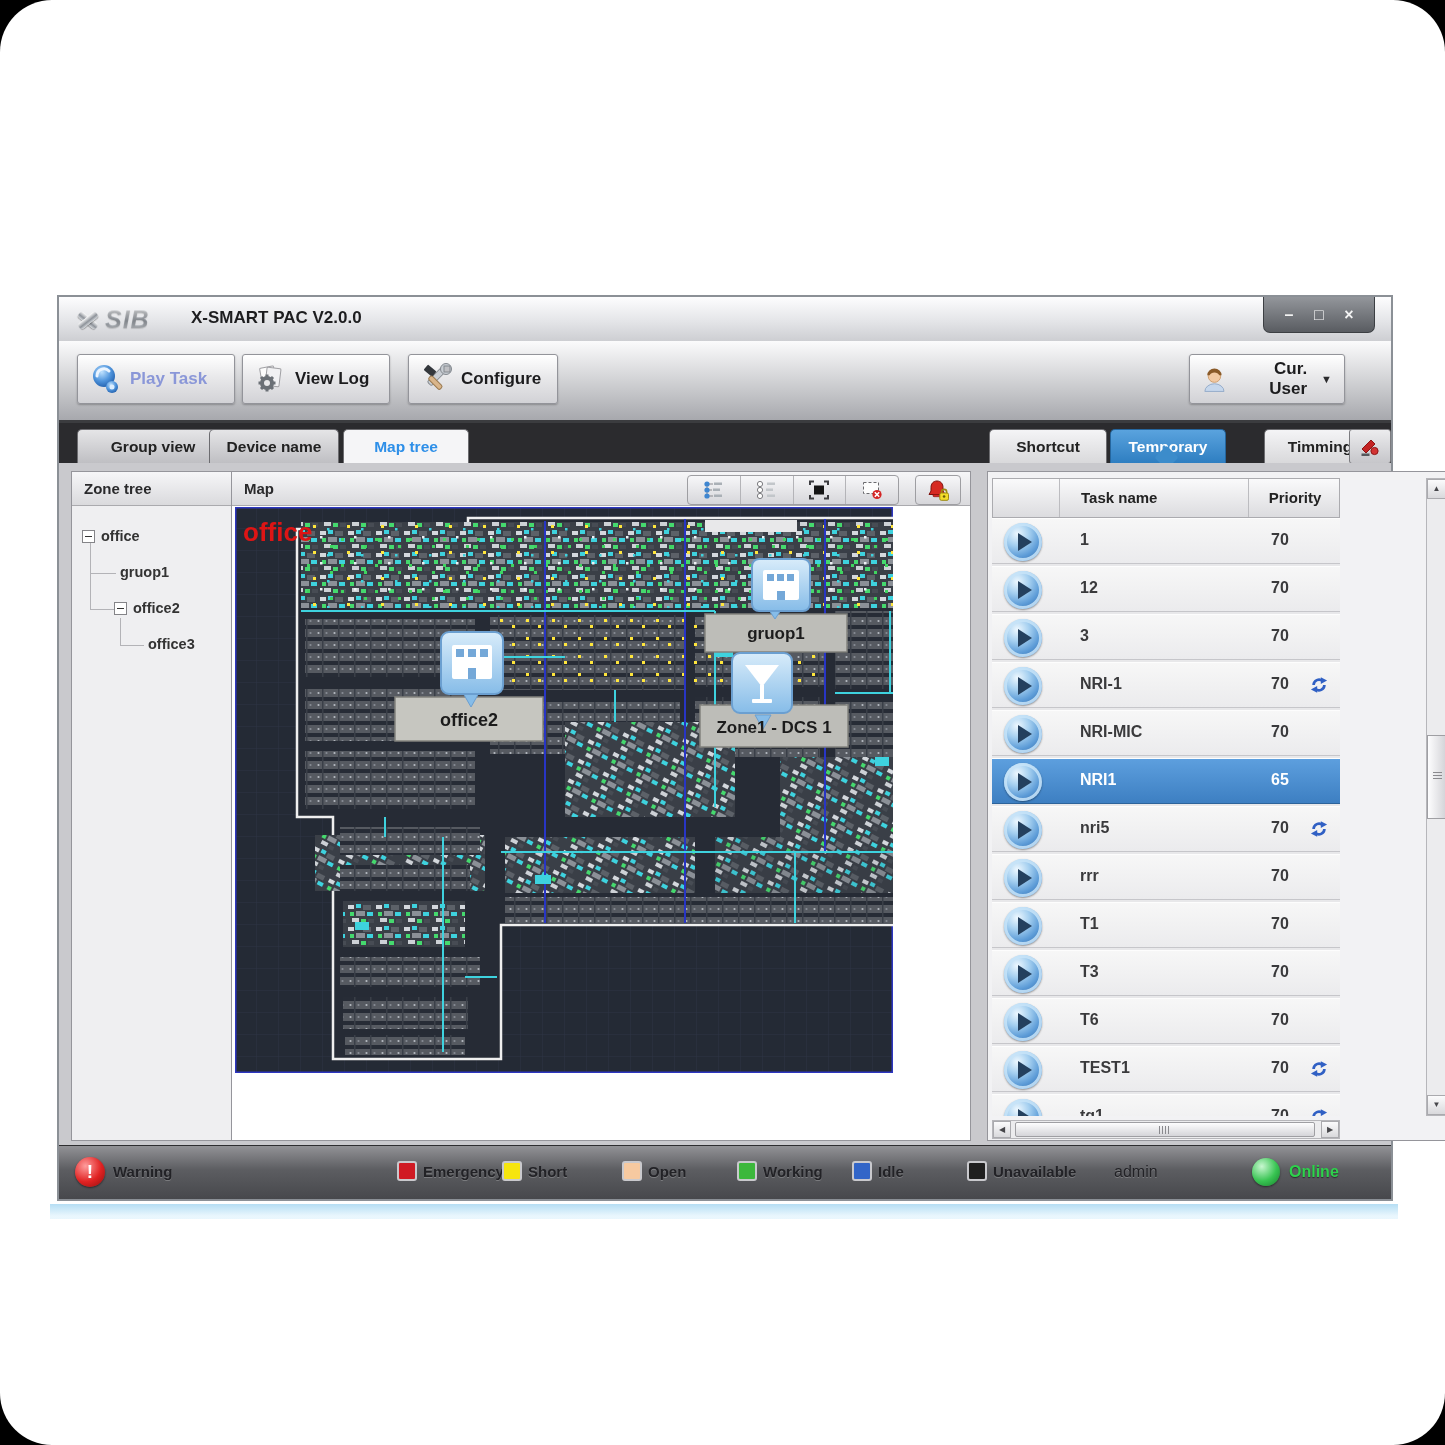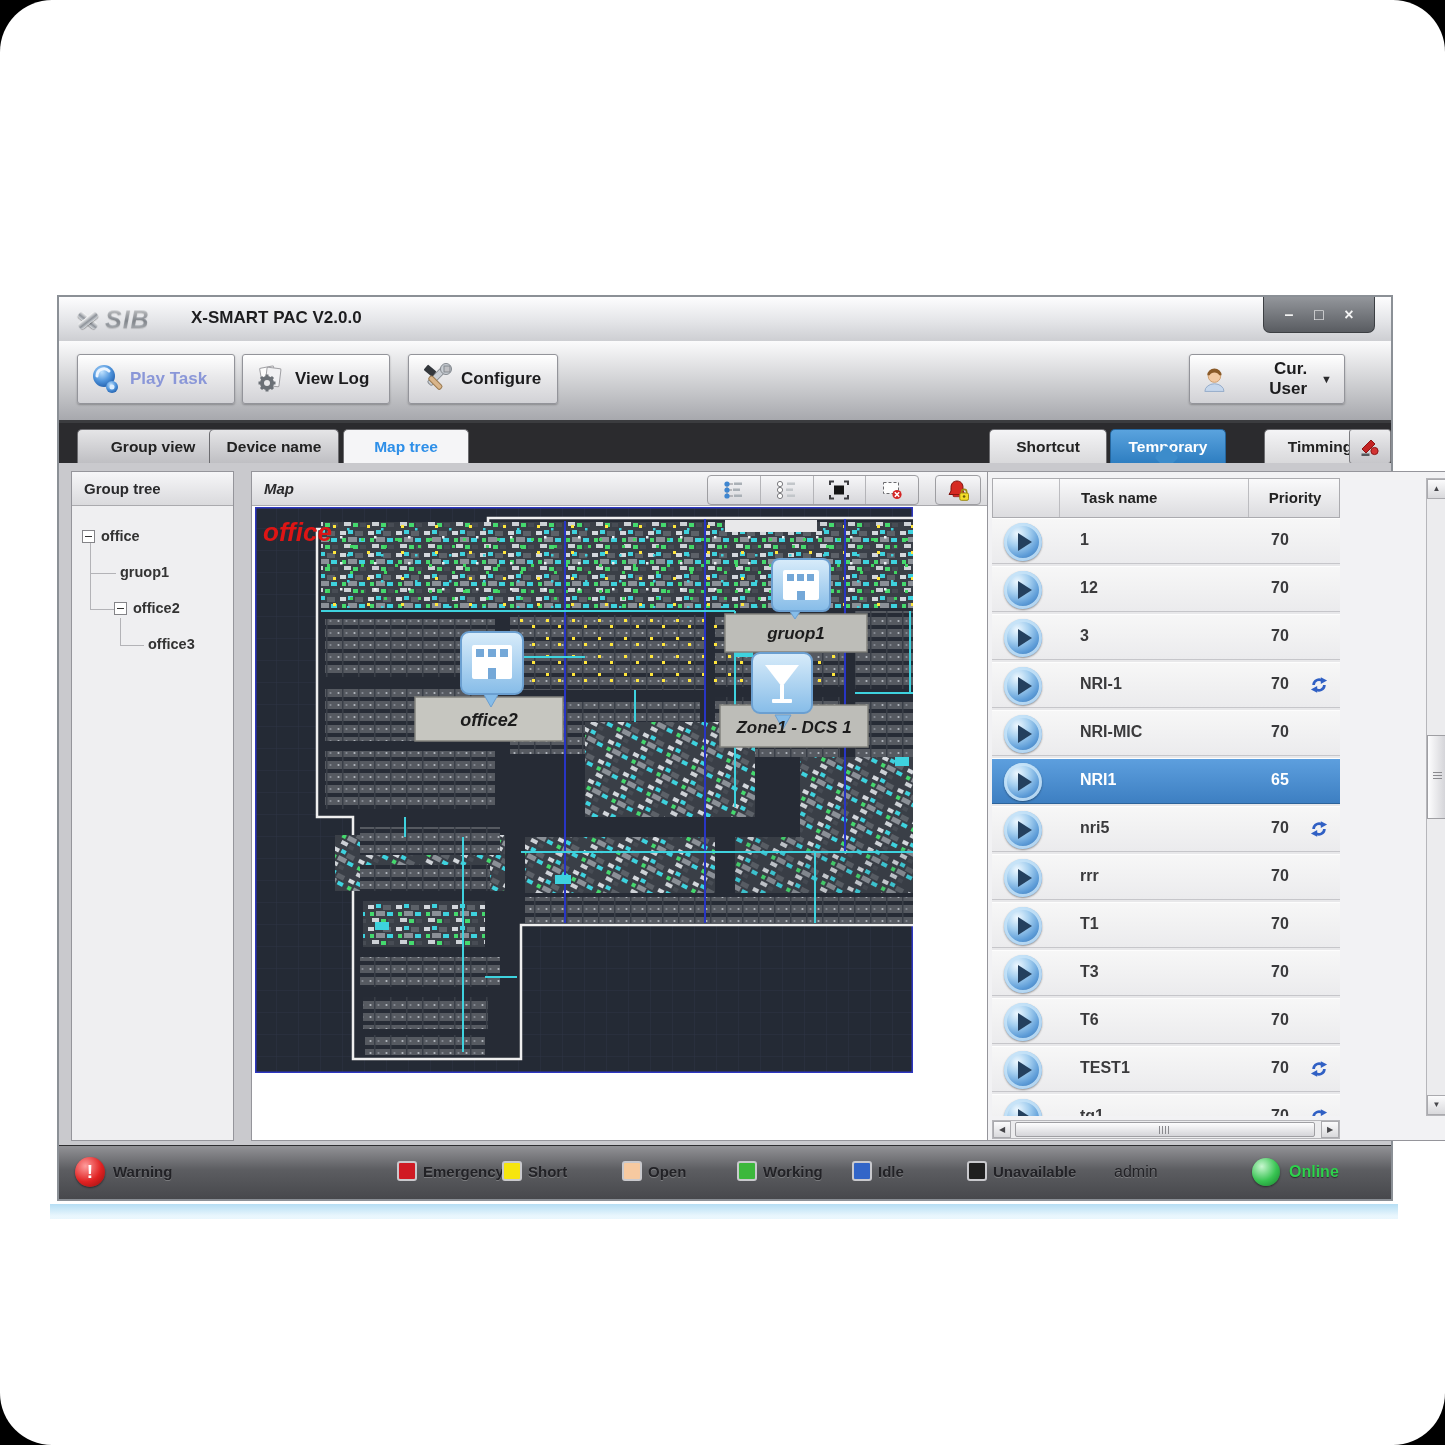--- a/index.html
+++ b/index.html
@@ -62,21 +62,21 @@
 
   
   .zonepanel{left:12px;width:163px;}
   .tree{position:absolute;left:0;top:34px;right:0;bottom:0;background:#efeff1;}
   .trow{position:absolute;height:24px;display:flex;align-items:center;font-size:14.5px;font-weight:600;color:#333;}
   .expander{width:13px;height:13px;border:1px solid #848488;background:#fff;position:relative;box-sizing:border-box;margin-right:6px;}
   .expander::after{content:"";position:absolute;left:2px;top:5px;width:7px;height:1px;background:#333;}
   .cline{position:absolute;background:#b3b3b7;}
 
   
-  .mappanel{left:192px;width:740px;background:#fff;font-style:italic;}
+  .mappanel{left:172px;width:740px;background:#fff;}
   .mapbody{position:absolute;left:0;top:34px;right:0;bottom:0;background:#fff;}
   .iconbar{position:absolute;left:455px;top:3px;width:210px;height:28px;border:1px solid #9e9ea2;border-radius:4px;
     background:linear-gradient(180deg,#f7f7f9,#d6d6da);display:flex;}
   .iconbar .ib{flex:1;display:flex;align-items:center;justify-content:center;border-right:1px solid #b4b4b8;}
   .iconbar .ib:last-child{border-right:none;}
   .alarmbtn{position:absolute;left:683px;top:3px;width:44px;height:28px;border:1px solid #9e9ea2;border-radius:4px;
     background:linear-gradient(180deg,#f7f7f9,#d6d6da);display:flex;align-items:center;justify-content:center;}
 
   
   .taskpanel{left:928px;width:464px;background:#f2f2f4;padding-left:44px;}
@@ -220,21 +220,21 @@
           <circle cx="15.5" cy="15" r="3.6" fill="#d23333" stroke="#8d1414"></circle>
           <rect x="2.5" y="17.5" width="8" height="2.5" fill="#55585c"></rect>
         </svg>
       </div>
     </div>
     <div class="tab-pointer"></div>
 
     <div class="content">
 
       <div class="panel zonepanel">
-        <div class="phead">Group tree</div>
+        <div class="phead">Zone tree</div>
         <div class="tree">
           <div class="cline" style="left:18px;top:32px;width:1px;height:72px;"></div>
           <div class="cline" style="left:18px;top:67px;width:26px;height:1px;"></div>
           <div class="cline" style="left:18px;top:103px;width:24px;height:1px;"></div>
           <div class="cline" style="left:48px;top:112px;width:1px;height:27px;"></div>
           <div class="cline" style="left:48px;top:139px;width:24px;height:1px;"></div>
           <div class="trow" style="left:10px;top:18px;">
             <span class="expander"></span>
             <span>office</span>
           </div>

